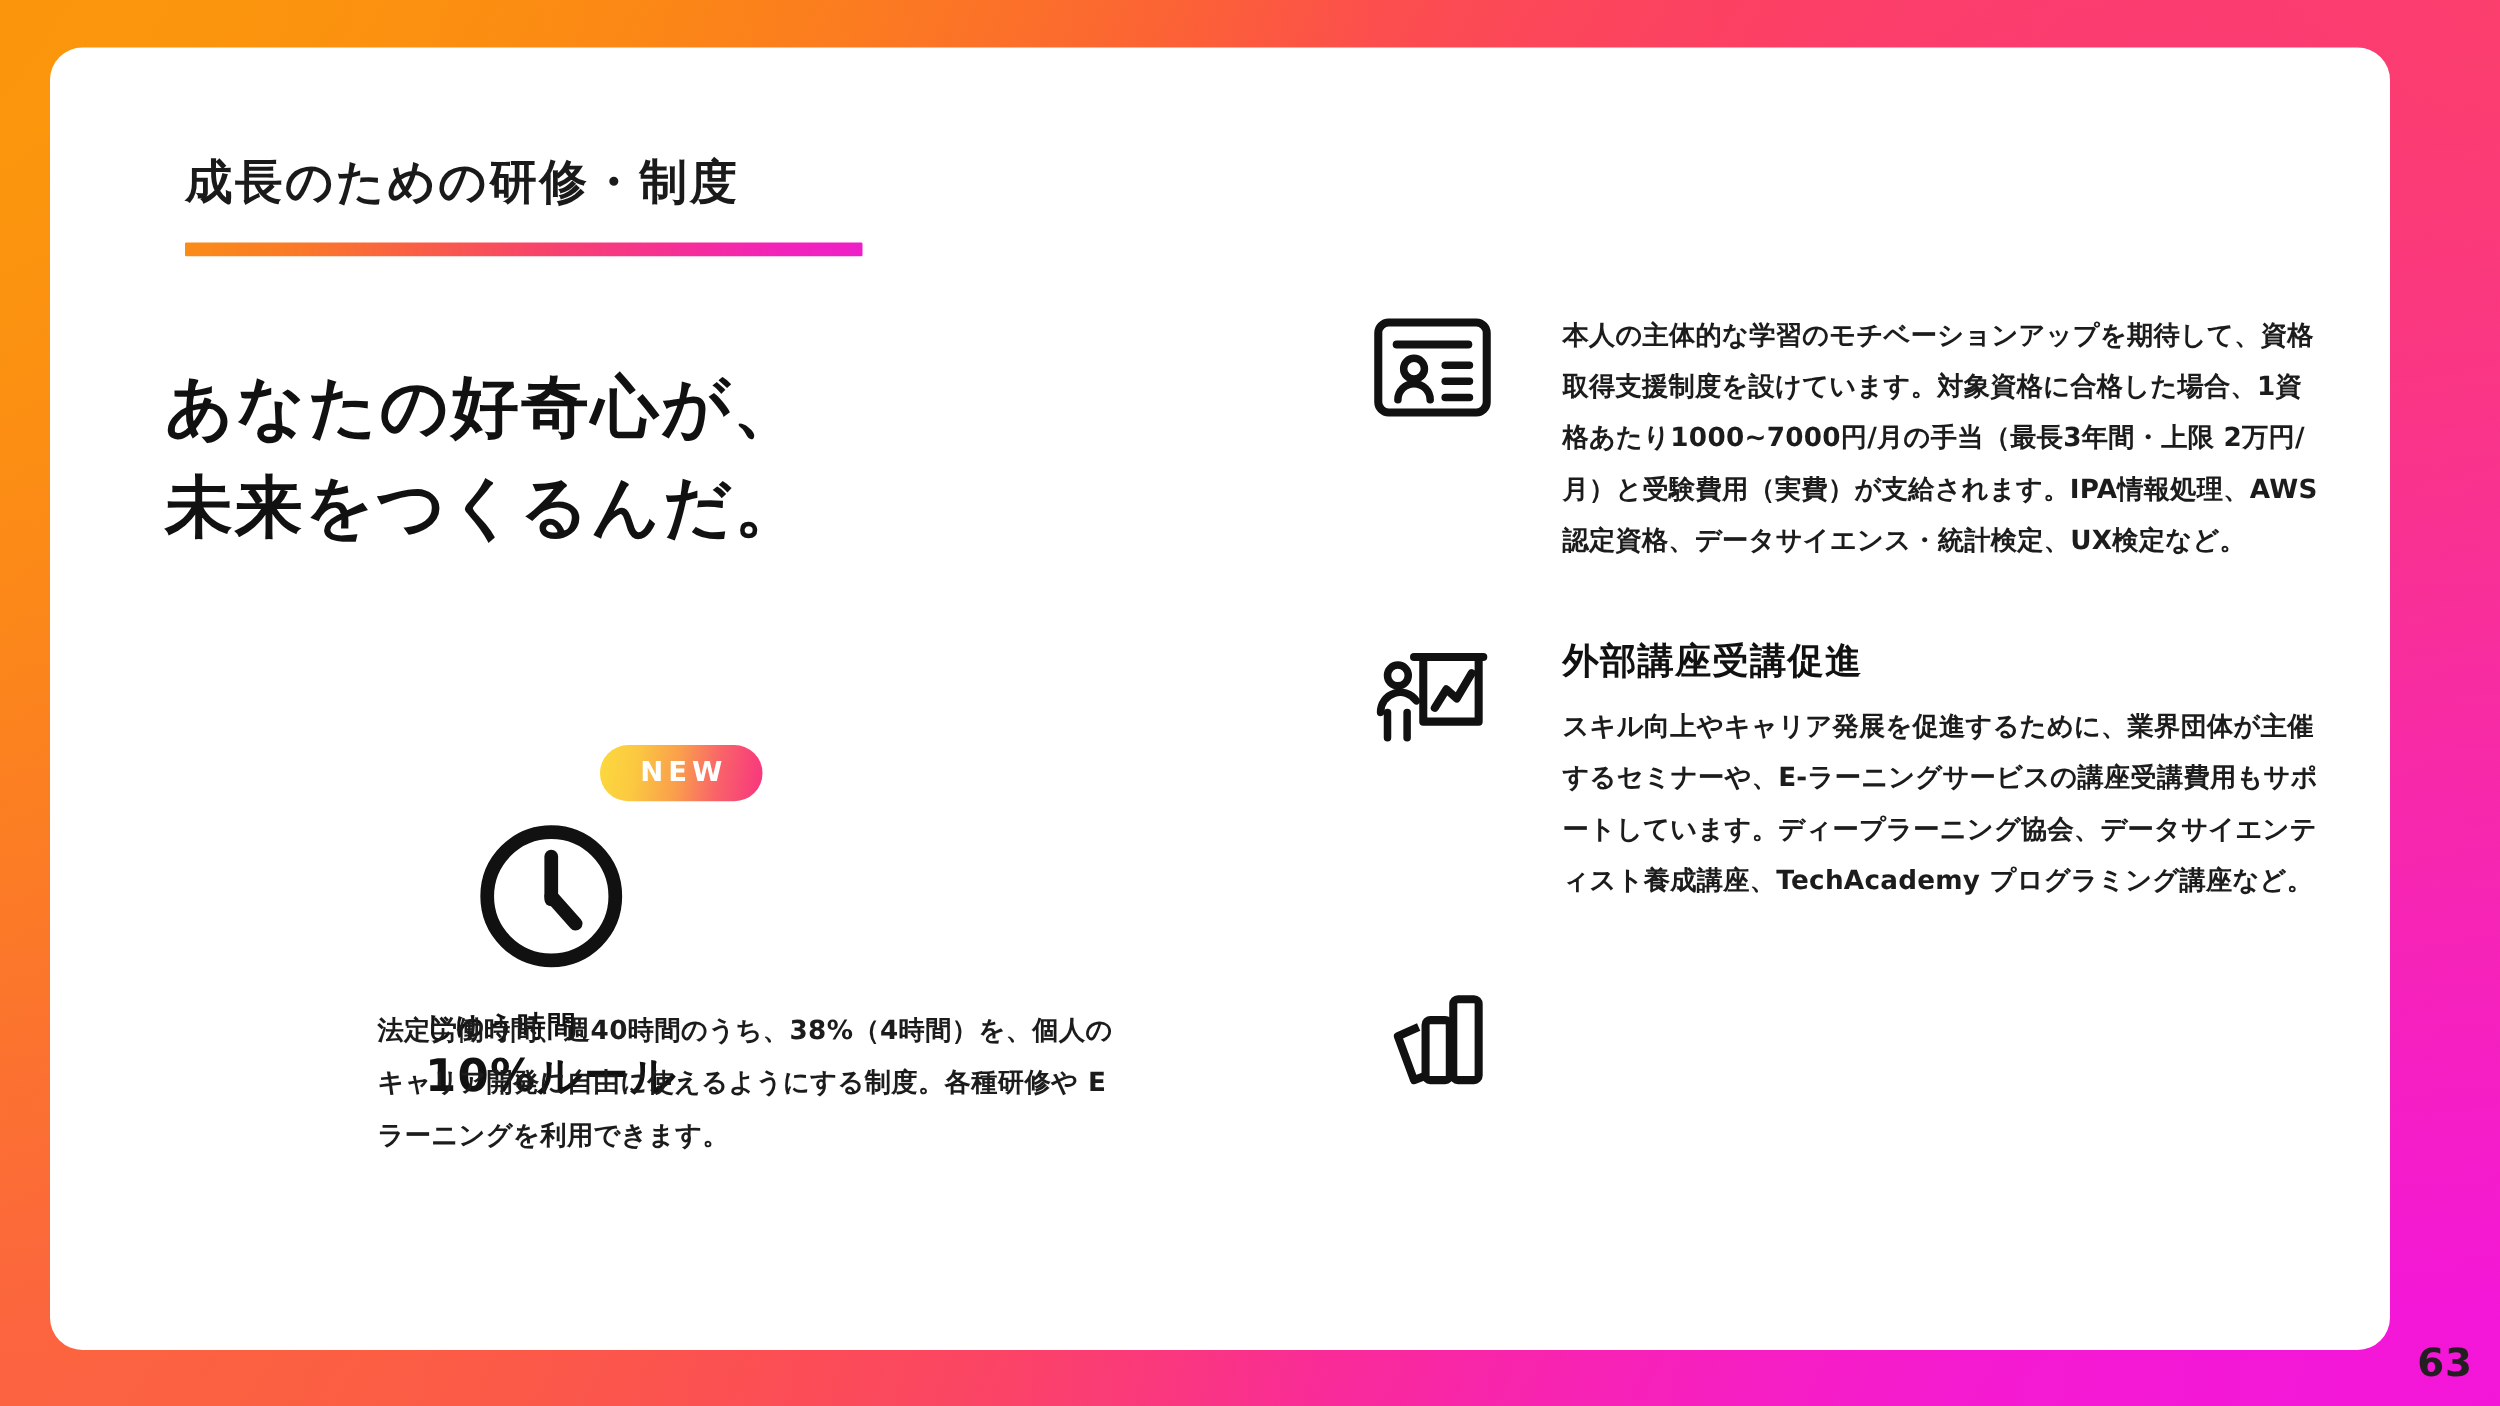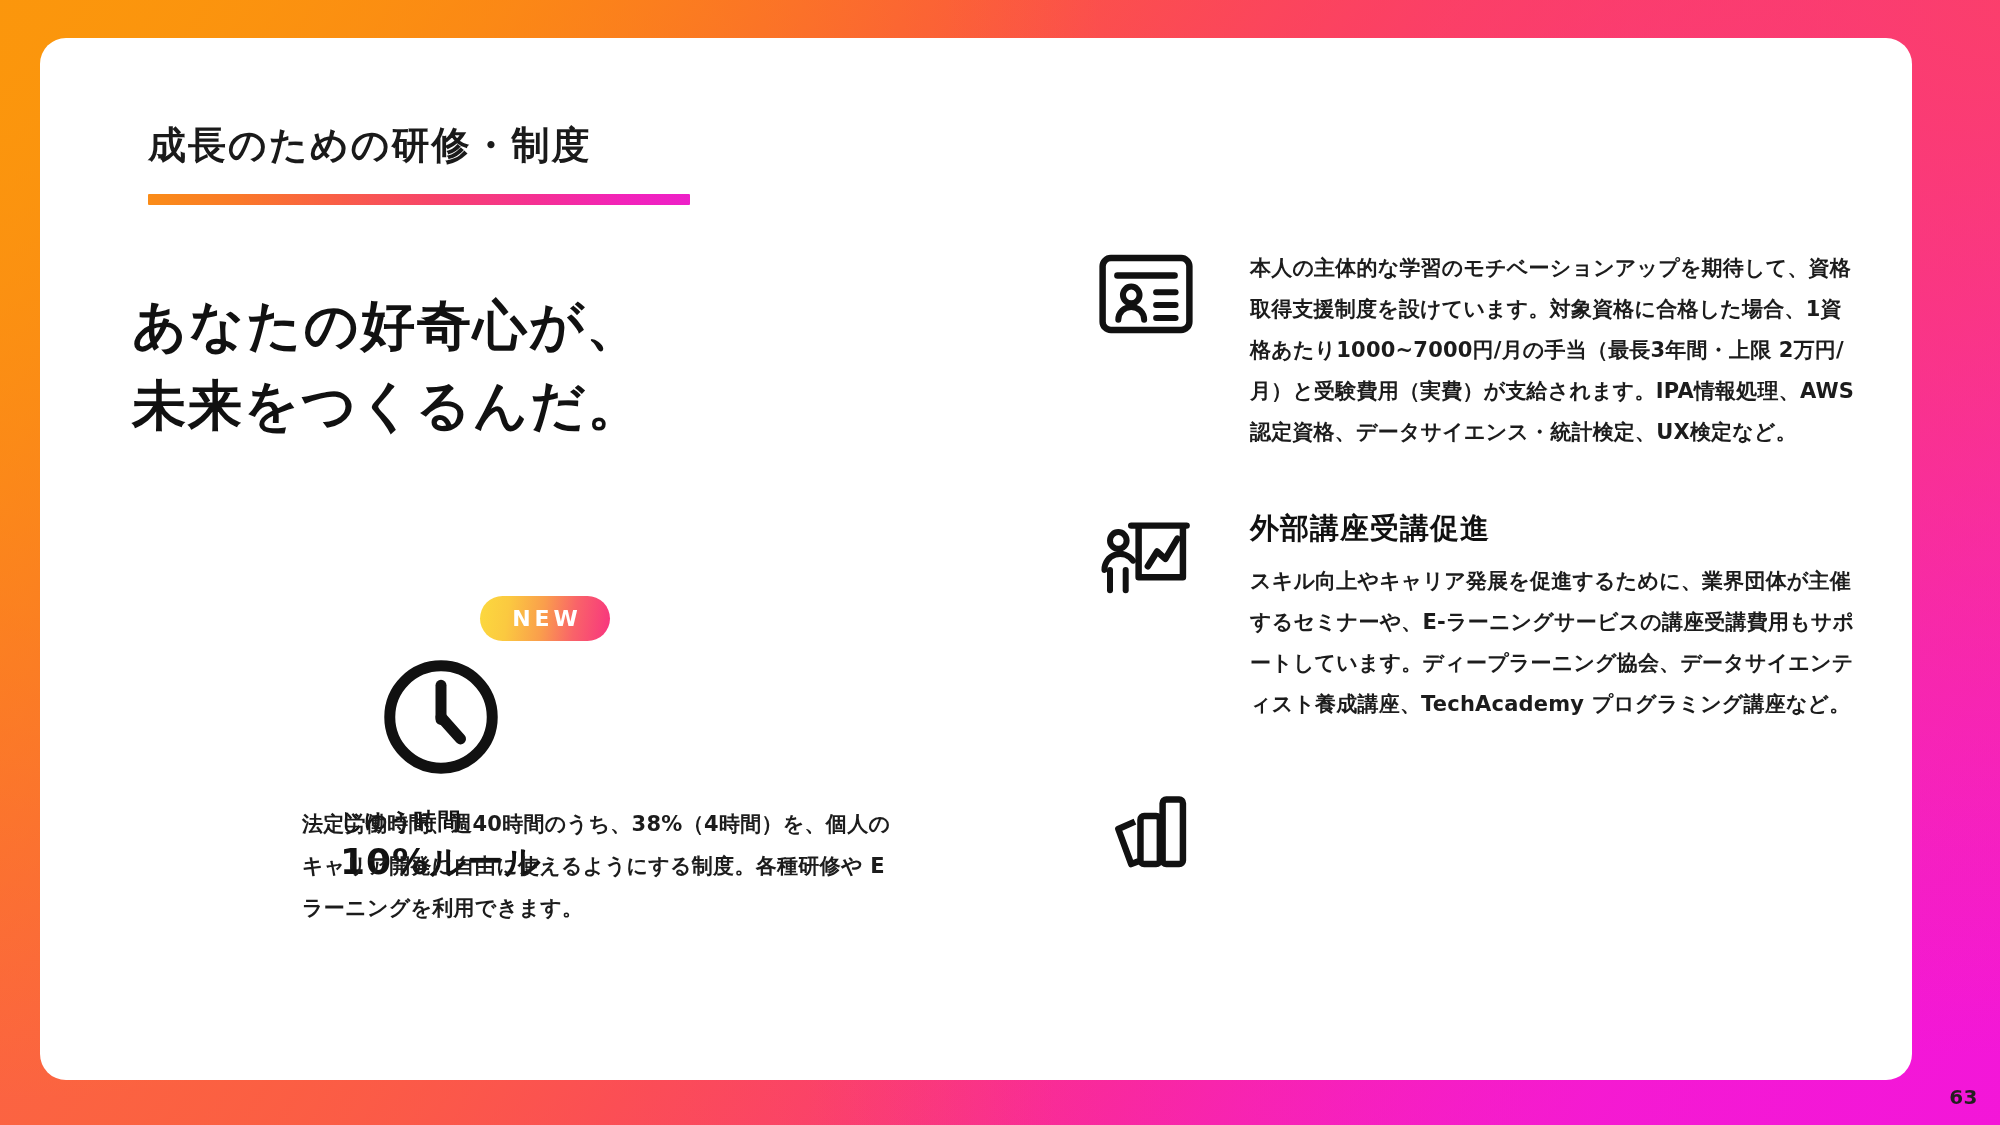--- a/index.html
+++ b/index.html
@@ -43,21 +43,21 @@
     width:1872px; height:1042px;
     background:#ffffff;
     border-radius:26px;
     z-index:2;
   }
 
   
   .page-number{
     position:absolute;
     right:22px; bottom:16px;
-    font-size:20px;
+    font-size:31px;
     font-weight:bold;
     color:#231f20;
     letter-spacing:.5px;
     z-index:3;
   }
 
   
   .section-header{
     position:absolute;
     left:108px; top:84px;

